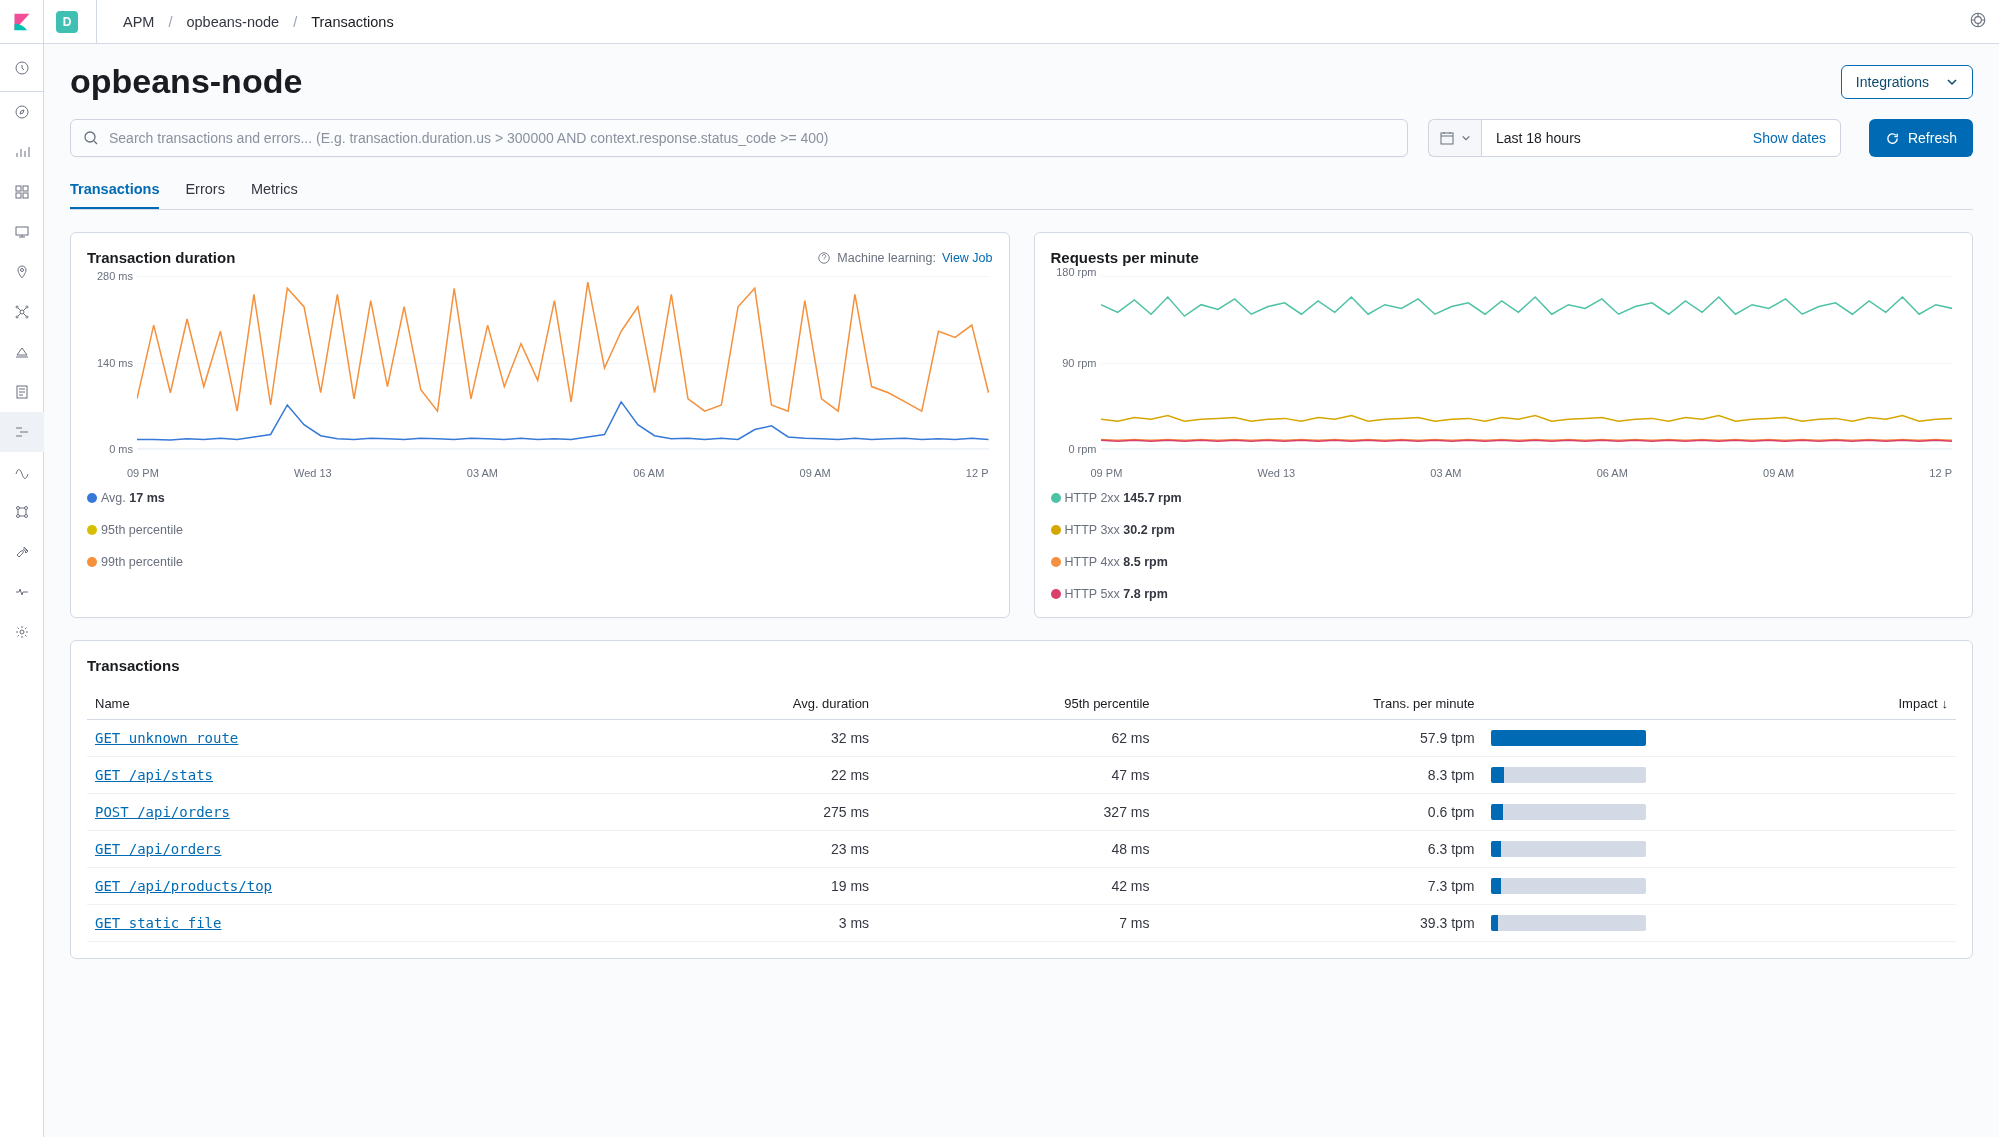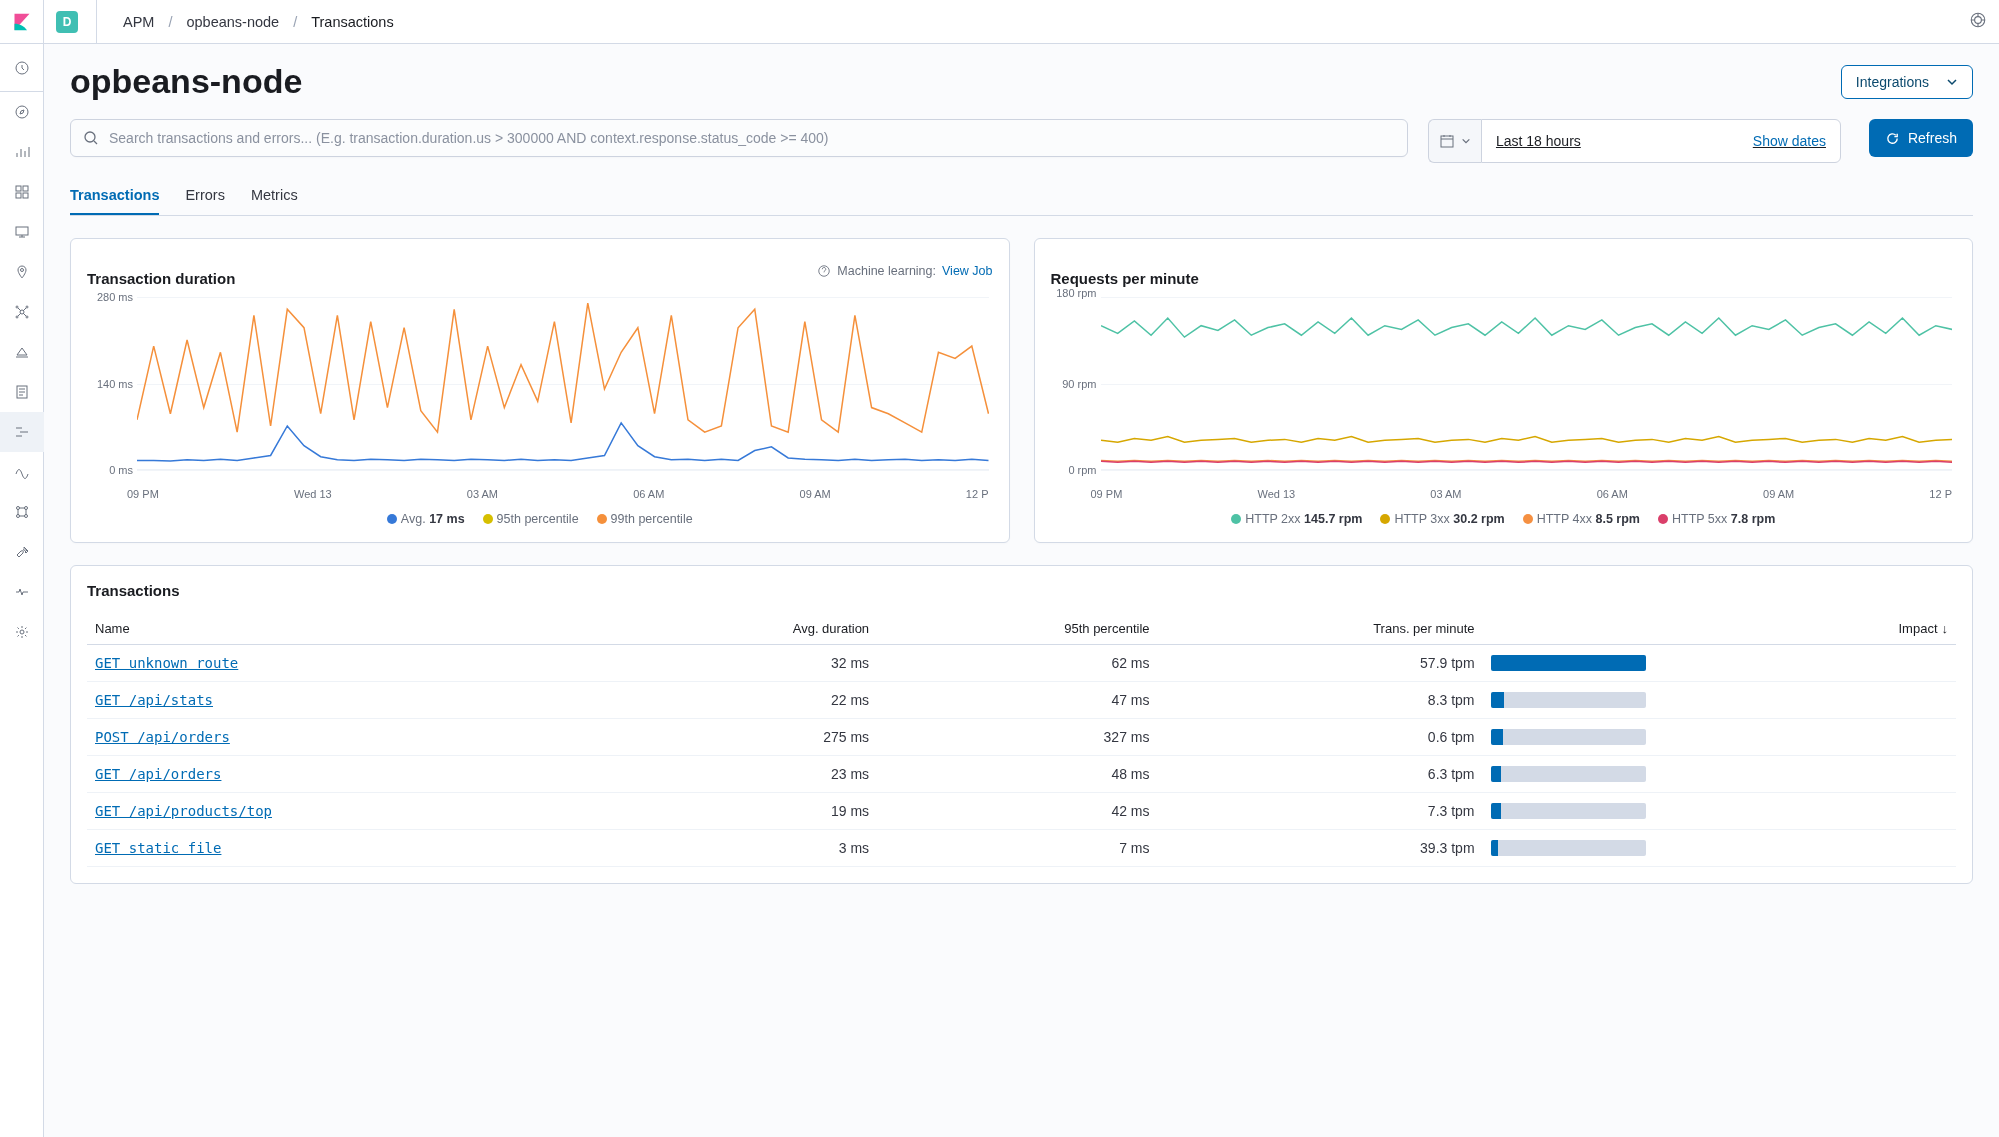--- a/index.html
+++ b/index.html
@@ -25,37 +25,37 @@
     .header-row { display: flex; align-items: center; margin-bottom: 18px; }
     .page-title { font-size: 34px; font-weight: 700; color: #1a1c21; }
     .integrations-btn { margin-left: auto; border: 1px solid #006bb4; color: #0c4a6e; background: #fff; padding: 8px 14px; border-radius: 6px; font-size: 14px; display:flex; align-items:center; gap:17px; cursor:pointer;}
     .query-row { display: flex; gap: 20px; margin-bottom: 14px; }
     .search-wrap { flex: 1; background: #fbfcfd; border: 1px solid #cdd3df; border-radius: 6px; display: flex; align-items: center; padding: 0 12px; height: 38px; box-shadow: 0 1px 1px -1px rgba(0,0,0,.04), 0 2px 2px -1px rgba(0,0,0,0.02);}
     .search-wrap svg { color: #69707d; flex-shrink:0;}
     .search-input { flex: 1; border: none; background: transparent; outline: none; font-size: 14px; padding: 0 10px; color:#343741;}
     .search-input::placeholder { color: #8a919f; }
     .datepicker { display: flex; }
     .datepicker .cal-btn { border: 1px solid #cdd3df; border-right:none; border-radius: 6px 0 0 6px; background: #f5f7fa; padding: 0 10px; display:flex; align-items:center; gap:6px; color:#69707d; }
-    .datepicker .range { border: 1px solid #cdd3df; border-radius: 0 6px 6px 0; background:#fff; display:flex; align-items:center; padding: 0 14px; gap: 84px; height:44px; min-width: 360px; justify-content:space-between;text-decoration:underline;}
+    .datepicker .range { border: 1px solid #cdd3df; border-radius: 0 6px 6px 0; background:#fff; display:flex; align-items:center; padding: 0 14px; gap: 84px; height:38px; min-width: 360px; justify-content:space-between;}
     .datepicker .show-dates { color:#006bb4; font-weight:500;}
     .refresh-btn { background:#006bb4; color:#fff; border:none; border-radius:6px; padding: 0 16px; height:38px; font-size:14px; display:flex; align-items:center; gap:8px; font-weight:500; cursor:pointer; margin-left: 8px;}
     .tabs { display:flex; gap: 26px; }
     .tab { padding: 10px 0 12px; font-size: 14.5px; color:#343741; cursor:pointer; }
     .tab.active { color:#006bb4; font-weight:600; box-shadow: inset 0 -2px 0 #006bb4;}
     .tabs-wrap { border-bottom: 1px solid #d3dae6; margin-bottom: 22px;}
     .panels { display:flex; gap: 24px; margin-bottom: 22px;}
     .panel { flex:1; background:#fff; border:1px solid #d3dae6; border-radius:6px; padding: 16px; box-shadow: 0 1px 2px rgba(0,0,0,0.02);}
     .panel-header { display:flex; align-items:center; margin-bottom: 6px;}
-    .panel-title { font-size: 15px; font-weight:700;margin-top:15px;}
+    .panel-title { font-size: 15px; font-weight:700;}
     .ml-label { margin-left:auto; font-size: 12.5px; color:#69707d; display:flex; align-items:center; gap:6px;}
     .ml-label a { color:#006bb4; text-decoration:none;}
     .chart-area { height: 195px; width:100%; position:relative; }
     .chart-area svg { width:100%; height:100%;}
     .xticks { display:flex; justify-content:space-between; padding: 0 4px 0 40px; font-size: 11px; color:#69707d;}
-    .legend { display:flex; justify-content:center; gap: 18px; padding-top: 12px; font-size: 12.5px; color:#69707d;}
+    .legend { display:flex; justify-content:center; gap: 18px; padding-top: 12px; font-size: 12.5px; color:#69707d;flex-direction:column;}
     .legend .dot { width:10px; height:10px; border-radius:50%; display:inline-block; margin-right:4px; vertical-align:-1px;}
     .legend b { color:#343741; font-weight:600;}
     .table-panel { background:#fff; border:1px solid #d3dae6; border-radius:6px; padding: 16px; }
     .table-title { font-size: 15px; font-weight:700; margin-bottom: 14px;}
     table { width:100%; border-collapse: collapse; }
     th { text-align:left; font-size:13px; font-weight:400; color:#1a1c21; padding: 8px 8px; border-bottom: 1px solid #d3dae6; margin-left: 8px;}
     th.right { text-align:right;}
     td { padding: 10px 8px; border-bottom: 1px solid #eef2f7; font-size: 14px;}
     td.right { text-align:right; color:#343741;}
     td .txn-link { color:#006bb4; font-family: ui-monospace, Menlo, Consolas, monospace; white-space:pre;}

